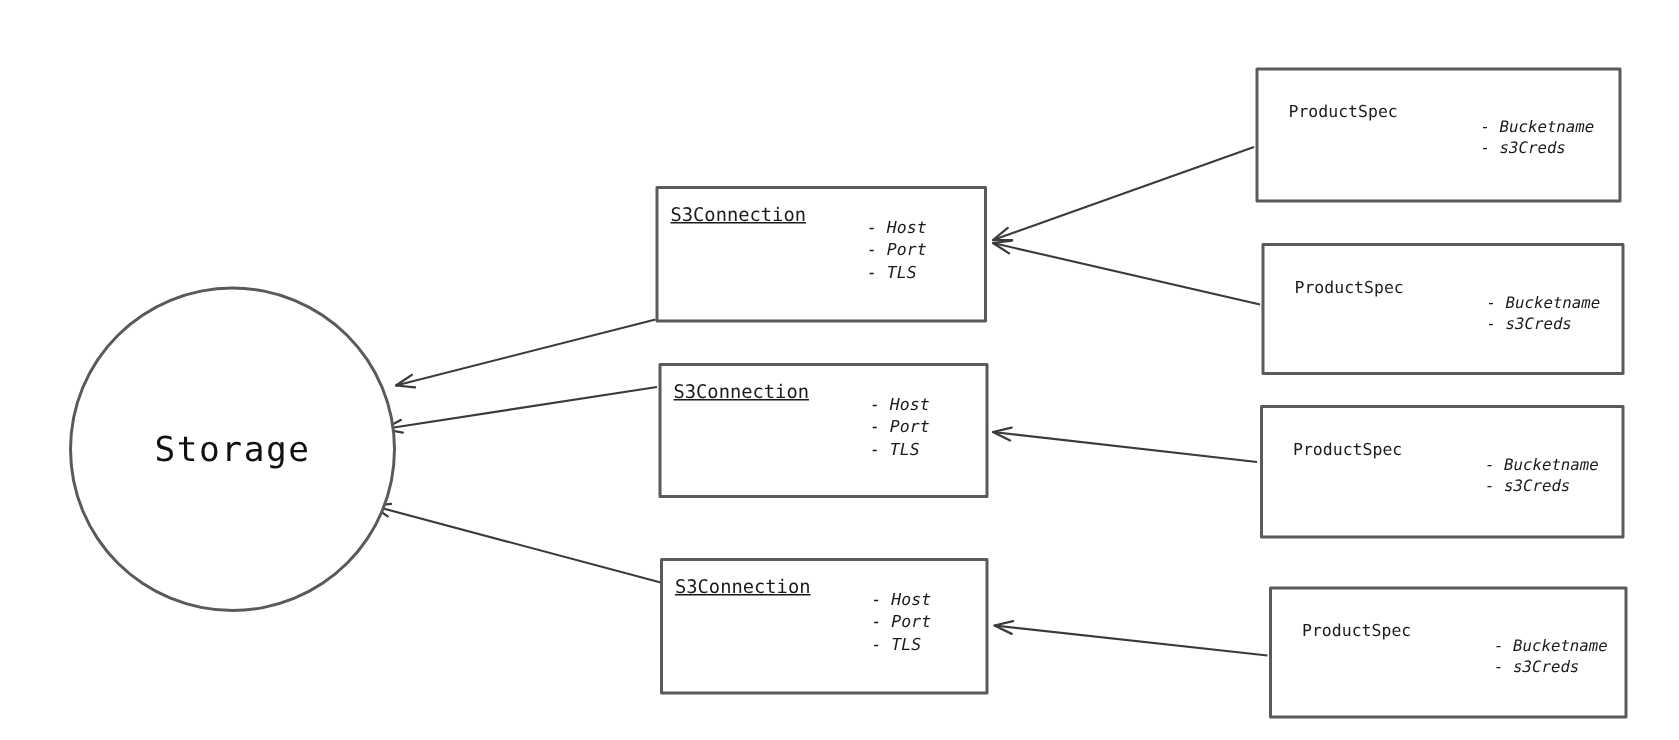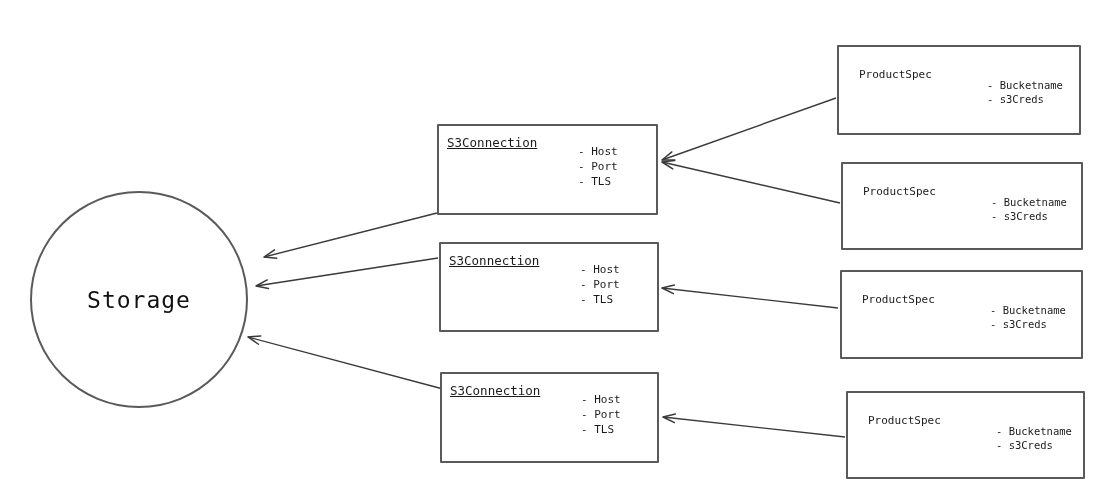--- a/index.html
+++ b/index.html
@@ -36,20 +36,21 @@
     color: #1b1b1b;
     white-space: nowrap;
     text-align: right;
   }
   .attr-list {
     position: absolute;
     font-family: "DejaVu Sans Mono", "Liberation Mono", monospace;
     color: #1b1b1b;
     white-space: nowrap;
     line-height: 1.38;
+    font-style: italic;
   }
   .attr-item { display: block; }
   .circle-node {
     position: absolute;
     box-sizing: border-box;
     border: 2px solid #5a5a5a;
     border-radius: 50%;
     background: #ffffff;
     display: flex;
     align-items: center;
@@ -88,21 +89,21 @@
 
     <path d="M836,98 L662,160" stroke="#3a3a3a" stroke-width="1.4" fill="none" marker-end="url(#ah)"></path>
 
     <path d="M840,203 L662,162" stroke="#3a3a3a" stroke-width="1.4" fill="none" marker-end="url(#ah)"></path>
 
     <path d="M838,308 L662,288" stroke="#3a3a3a" stroke-width="1.4" fill="none" marker-end="url(#ah)"></path>
 
     <path d="M845,437 L663,417" stroke="#3a3a3a" stroke-width="1.4" fill="none" marker-end="url(#ah)"></path>
   </svg>
 
-  <div class="circle-node" style="left:30px; top:191px; width:218px; height:217px;">
+  <div class="circle-node" style="left:46px; top:191px; width:218px; height:217px;">
     <span class="circle-label">Storage</span>
   </div>
 
   <div class="node-box" style="left:437px; top:124px; width:221px; height:91px;">
     <span class="node-title s3-title" style="left:8px; top:9px;">S3Connection</span>
     <span class="attr-list s3-attrs" style="left:139px; top:18px;">
       <span class="attr-item">- Host</span>
       <span class="attr-item">- Port</span>
       <span class="attr-item">- TLS</span>
     </span>

